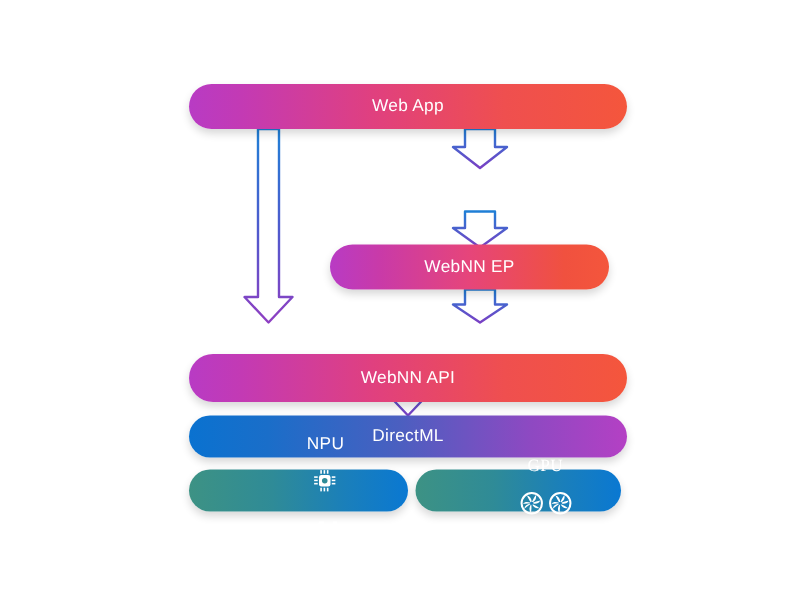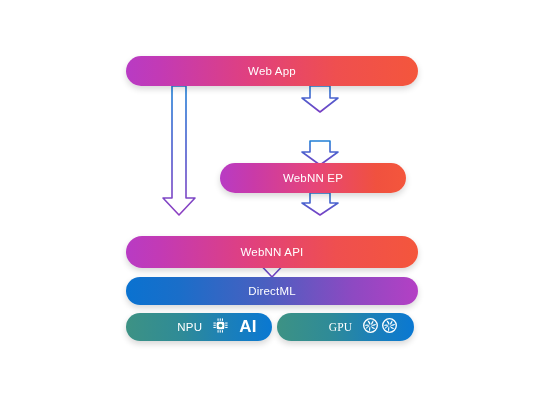--- a/index.html
+++ b/index.html
@@ -69,20 +69,21 @@
     background: linear-gradient(90deg, #3d9284 0%, #2f8b97 38%, #1a7fbb 72%, #0a78d2 100%);
     font-family: Liberation Serif, serif;
   }
 
   
   .accel-inner {
     display: flex;
     align-items: center;
     gap: 10px;
     transform: translateX(18px);
+    flex-direction: column;
   }
   .accel-icons {
     display: flex;
     align-items: center;
     gap: 2px;
   }
   .accel-ai-text {
     font-size: 17px;
     font-weight: bold;
     color: #ffffff;

